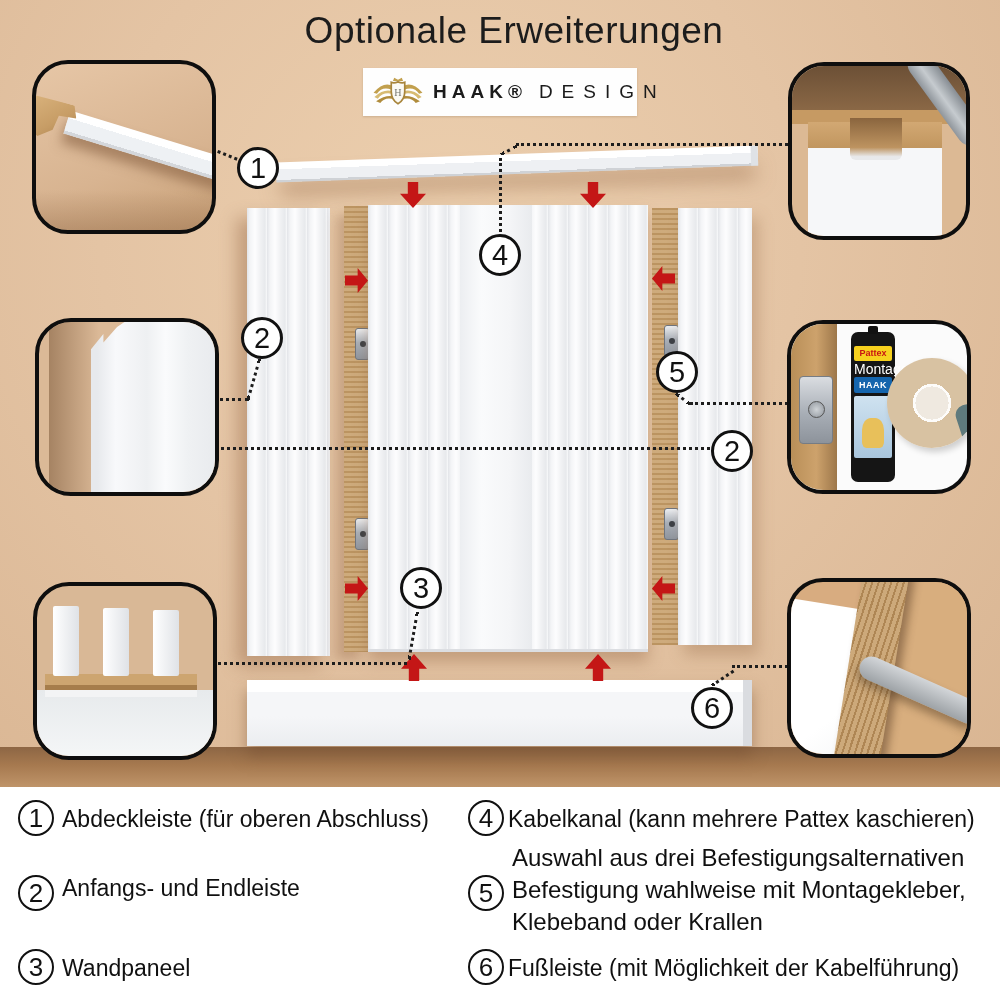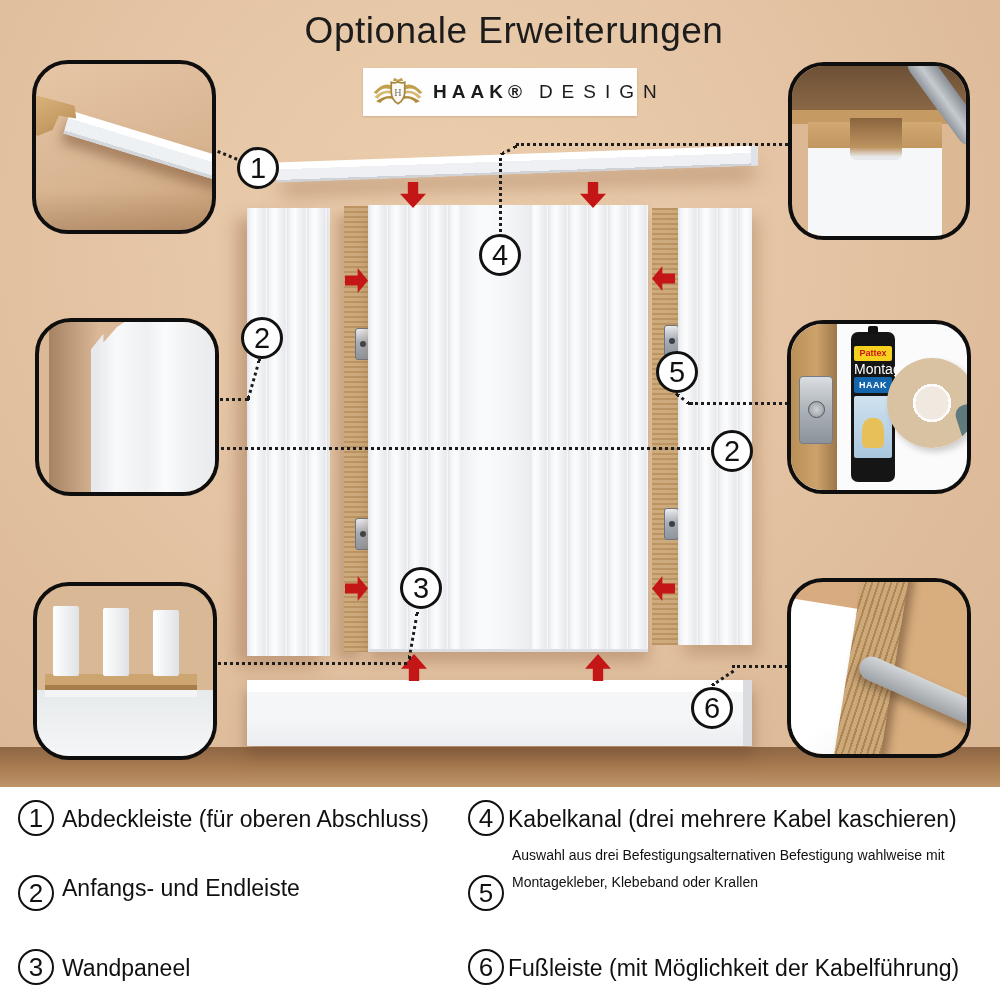--- a/index.html
+++ b/index.html
@@ -49,21 +49,21 @@
   
   .dot-h{position:absolute;height:0;border-top:3px dotted #1d1d1d;}
   .dot-v{position:absolute;width:0;border-left:3px dotted #1d1d1d;}
   .dot-d{position:absolute;height:0;border-top:3px dotted #1d1d1d;transform-origin:left center;}
 
   
   .legend{position:absolute;left:0;top:787px;width:1000px;height:213px;background:#fff;}
   .lmark{position:absolute;width:32px;height:32px;border:2.5px solid #111;border-radius:50%;background:#fff;
     display:flex;align-items:center;justify-content:center;font-size:26px;color:#111;}
   .ltext{position:absolute;font-size:23px;color:#101010;}
-  .ltext.small{font-size:14px;line-height:27px;}
+  .ltext.small{font-size:24px;line-height:32px;}
 
   
   .abs{position:absolute;}
   .cable{border-radius:13px;background:linear-gradient(90deg,#8f959b,#c6cbcf 45%,#878d93);}
 </style>
 </head>
 <body>
 
 <div id="stage">
 
@@ -237,21 +237,21 @@
     <div class="lmark" style="left:18px;top:13px;">1</div>
     <div class="ltext" style="left:62px;top:19px;">Abdeckleiste (für oberen Abschluss)</div>
 
     <div class="lmark" style="left:18px;top:88px;">2</div>
     <div class="ltext" style="left:62px;top:88px;">Anfangs- und Endleiste</div>
 
     <div class="lmark" style="left:18px;top:162px;">3</div>
     <div class="ltext" style="left:62px;top:168px;">Wandpaneel</div>
 
     <div class="lmark" style="left:468px;top:13px;">4</div>
-    <div class="ltext" style="left:508px;top:19px;">Kabelkanal (drei mehrere Kabel kaschieren)</div>
+    <div class="ltext" style="left:508px;top:19px;">Kabelkanal (kann mehrere Pattex kaschieren)</div>
 
     <div class="lmark" style="left:468px;top:88px;">5</div>
     <div class="ltext small" style="left:512px;top:55px;width:488px;">Auswahl aus drei Befestigungsalternativen Befestigung wahlweise mit Montagekleber, Klebeband oder Krallen</div>
 
     <div class="lmark" style="left:468px;top:162px;">6</div>
     <div class="ltext" style="left:508px;top:168px;">Fußleiste (mit Möglichkeit der Kabelführung)</div>
   </div>
 
 </div>
 

